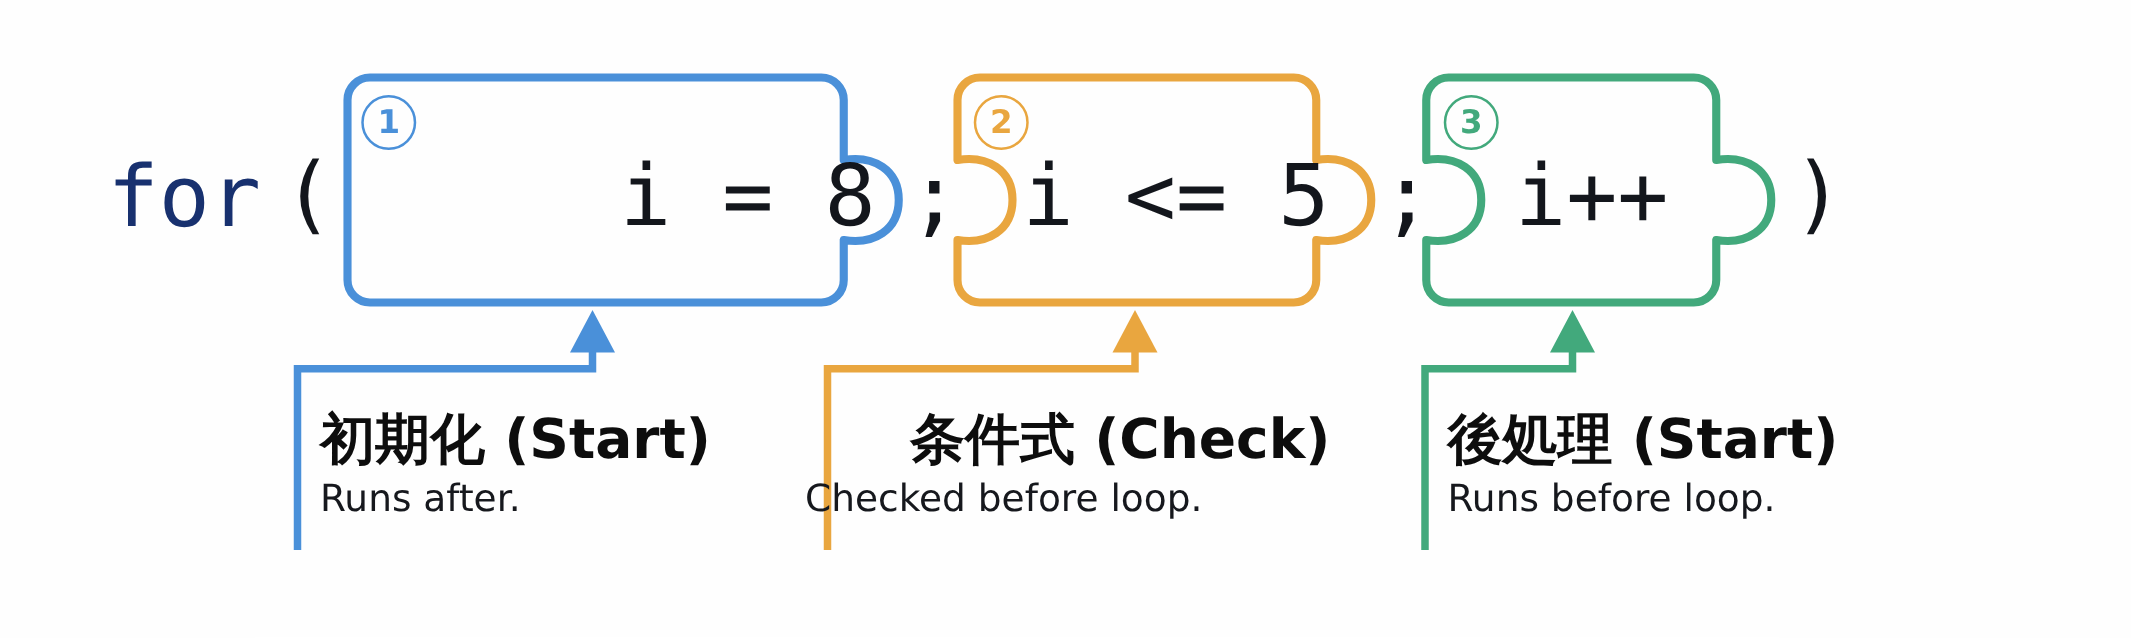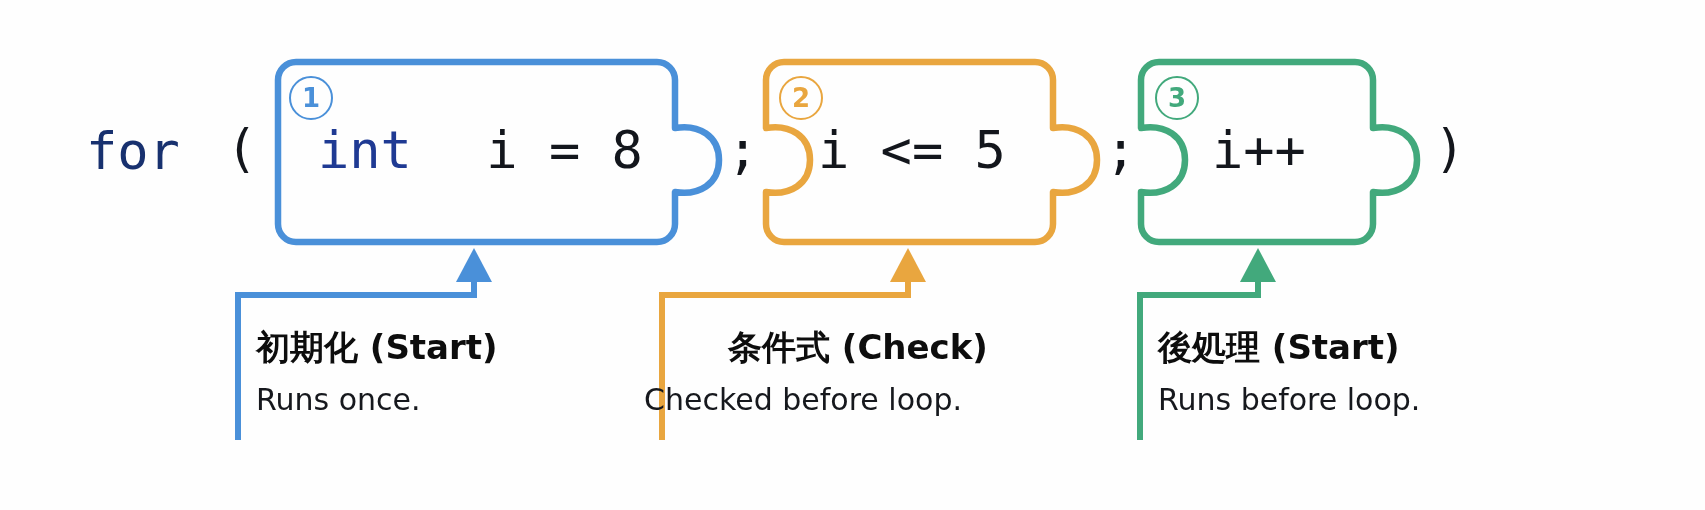--- a/index.html
+++ b/index.html
@@ -22,21 +22,21 @@
     inset: 0;
     width: 1705px;
     height: 510px;
     display: block;
   }
 
   
   .code {
     position: absolute;
     font-family: "DejaVu Sans Mono", "Liberation Mono", monospace;
-    font-size: 52px;
+    font-size: 68px;
     line-height: 1;
     white-space: pre;
     color: #13161c;
     letter-spacing: 0px;
   }
   .code.kw { color: #1f3a93; }
   .code.navy { color: #18316f; }
 
   
   .badge {
@@ -52,21 +52,21 @@
     font-size: 26px;
     font-weight: 700;
     box-sizing: border-box;
     background: transparent;
   }
 
   
   .legend-title {
     position: absolute;
     font-family: "DejaVu Sans", "Liberation Sans", sans-serif;
-    font-size: 34px;
+    font-size: 44px;
     font-weight: 700;
     color: #0d0d0d;
     white-space: nowrap;
     line-height: 1;
   }
   .legend-sub {
     position: absolute;
     font-family: "DejaVu Sans", "Liberation Sans", sans-serif;
     font-size: 30px;
     font-weight: 400;
@@ -140,21 +140,20 @@
     <g>
       <path d="M 1140,440 L 1140,295 L 1258,295 L 1258,276" fill="none" stroke="#42a97c" stroke-width="6" stroke-linejoin="miter" stroke-linecap="butt"></path>
       <polygon points="1258,248 1276,282 1240,282" fill="#42a97c"></polygon>
     </g>
   </svg>
 
   <span class="code navy" style="left:86px; top:125px;">for</span>
 
   <span class="code" style="left:226px; top:122px;">(</span>
 
-  <span class="code kw" style="left:318px; top:124px;">int</span>
   <span class="code" style="left:455px; top:124px;"> i = 8</span>
 
   <span class="code" style="left:727px; top:124px;">;</span>
 
   <span class="code" style="left:818px; top:124px;">i &lt;= 5</span>
 
   <span class="code" style="left:1105px; top:124px;">;</span>
 
   <span class="code" style="left:1212px; top:124px;">i++</span>
 
@@ -164,21 +163,21 @@
     <span>1</span>
   </div>
   <div class="badge" style="left:779px; top:76px; color:#e9a63f;">
     <span>2</span>
   </div>
   <div class="badge" style="left:1155px; top:76px; color:#42a97c;">
     <span>3</span>
   </div>
 
   <span class="legend-title" style="left:256px; top:330px;">初期化 (Start)</span>
-  <span class="legend-sub" style="left:256px; top:385px;">Runs once.</span>
+  <span class="legend-sub" style="left:256px; top:385px;">Runs after.</span>
 
   <span class="legend-title" style="left:680px; top:330px;margin-left:48px;">条件式 (Check)</span>
   <span class="legend-sub" style="left:644px; top:385px;">Checked before loop.</span>
 
   <span class="legend-title" style="left:1158px; top:330px;">後処理 (Start)</span>
   <span class="legend-sub" style="left:1158px; top:385px;">Runs before loop.</span>
 
 </div>
 
 </body></html>

